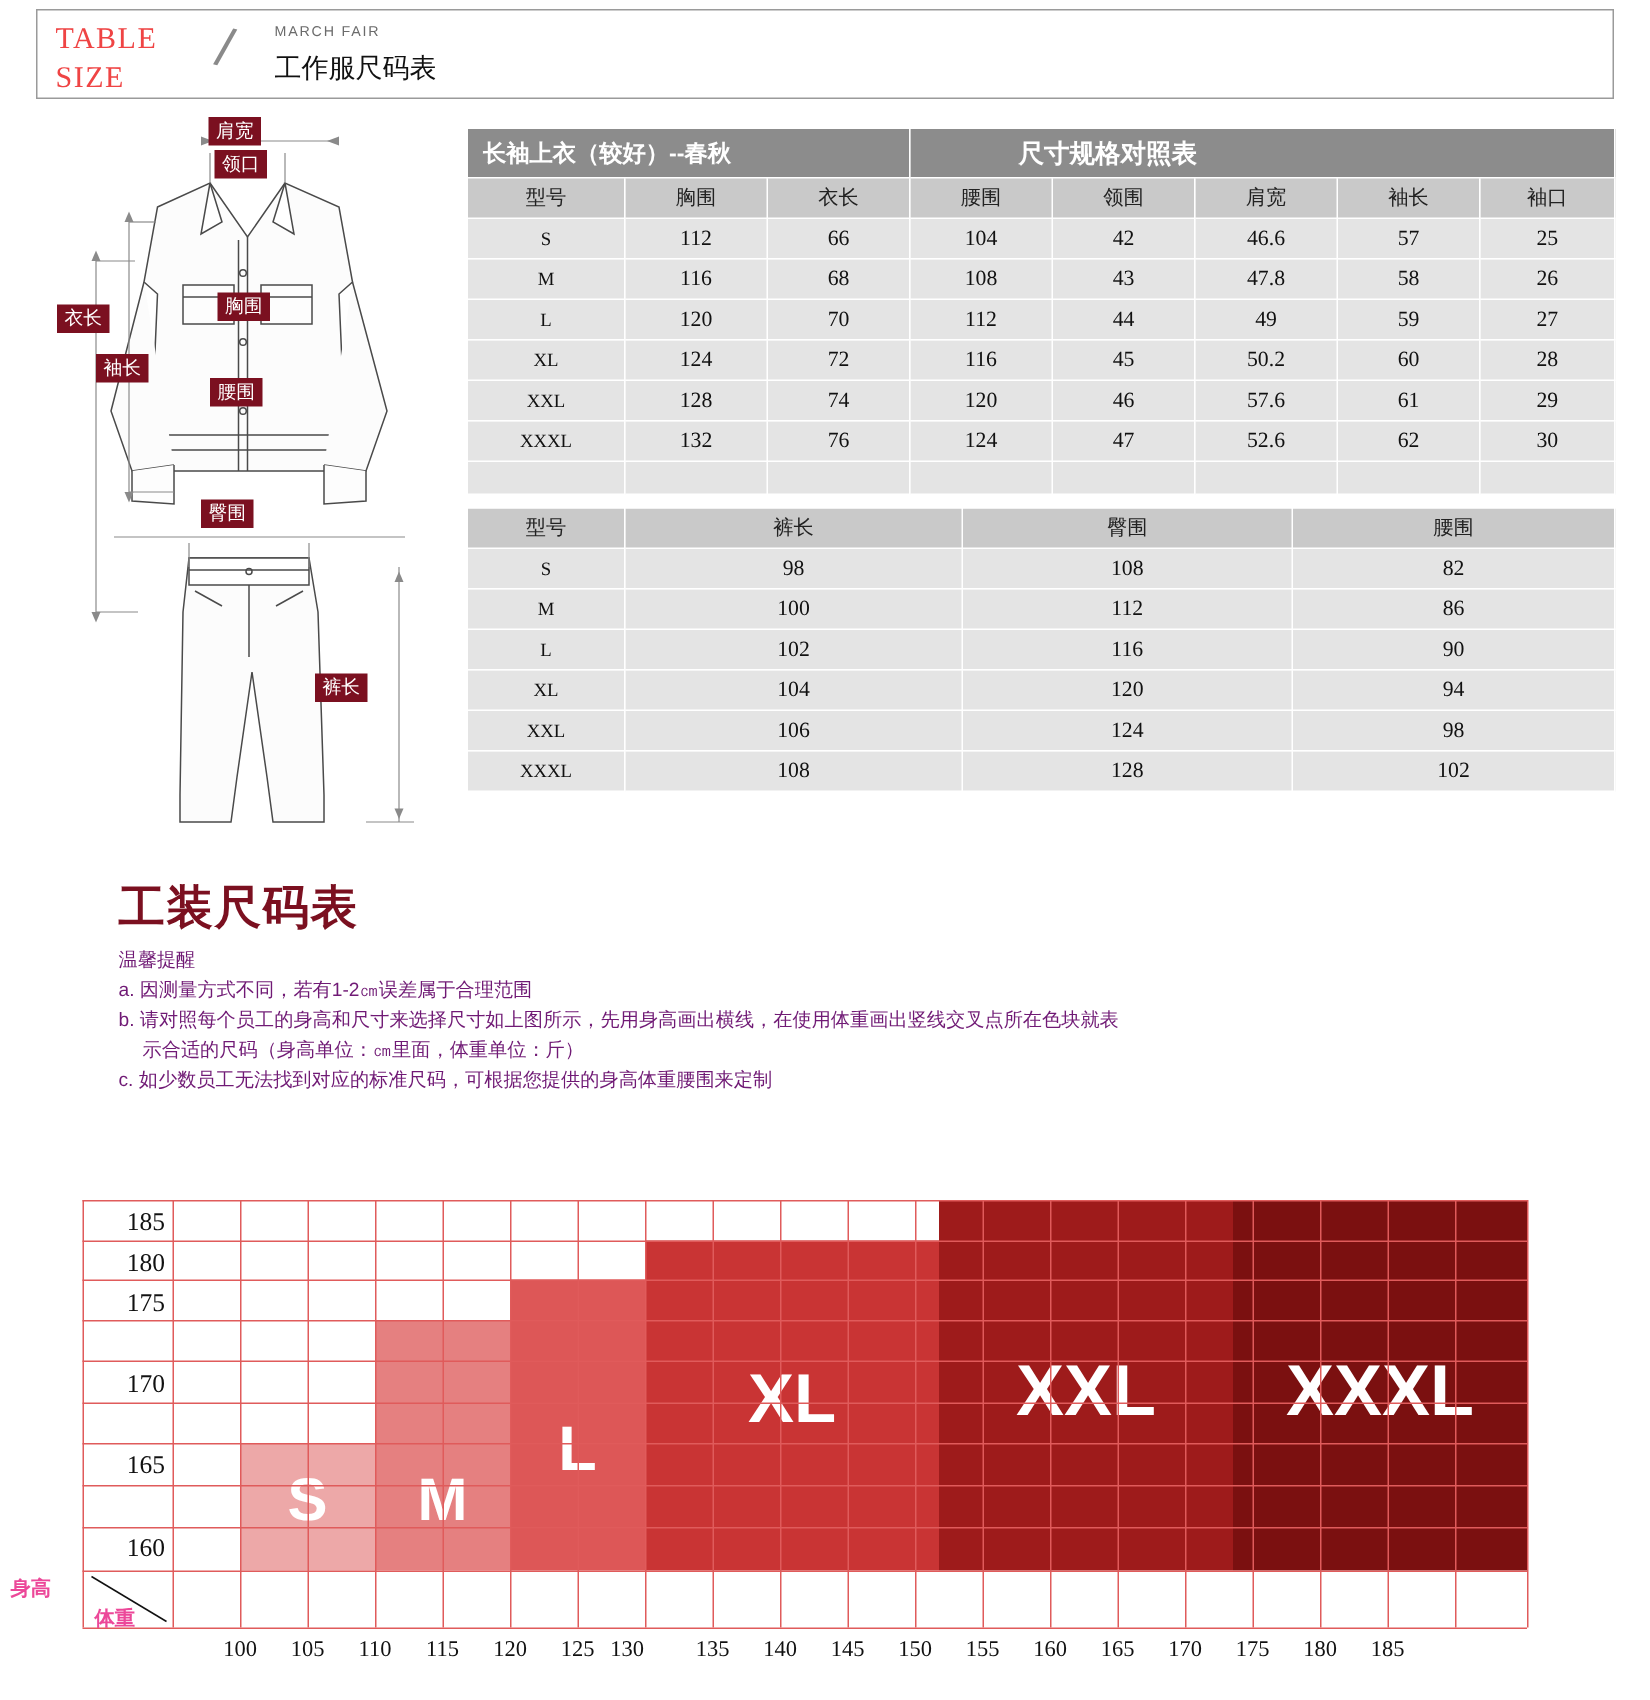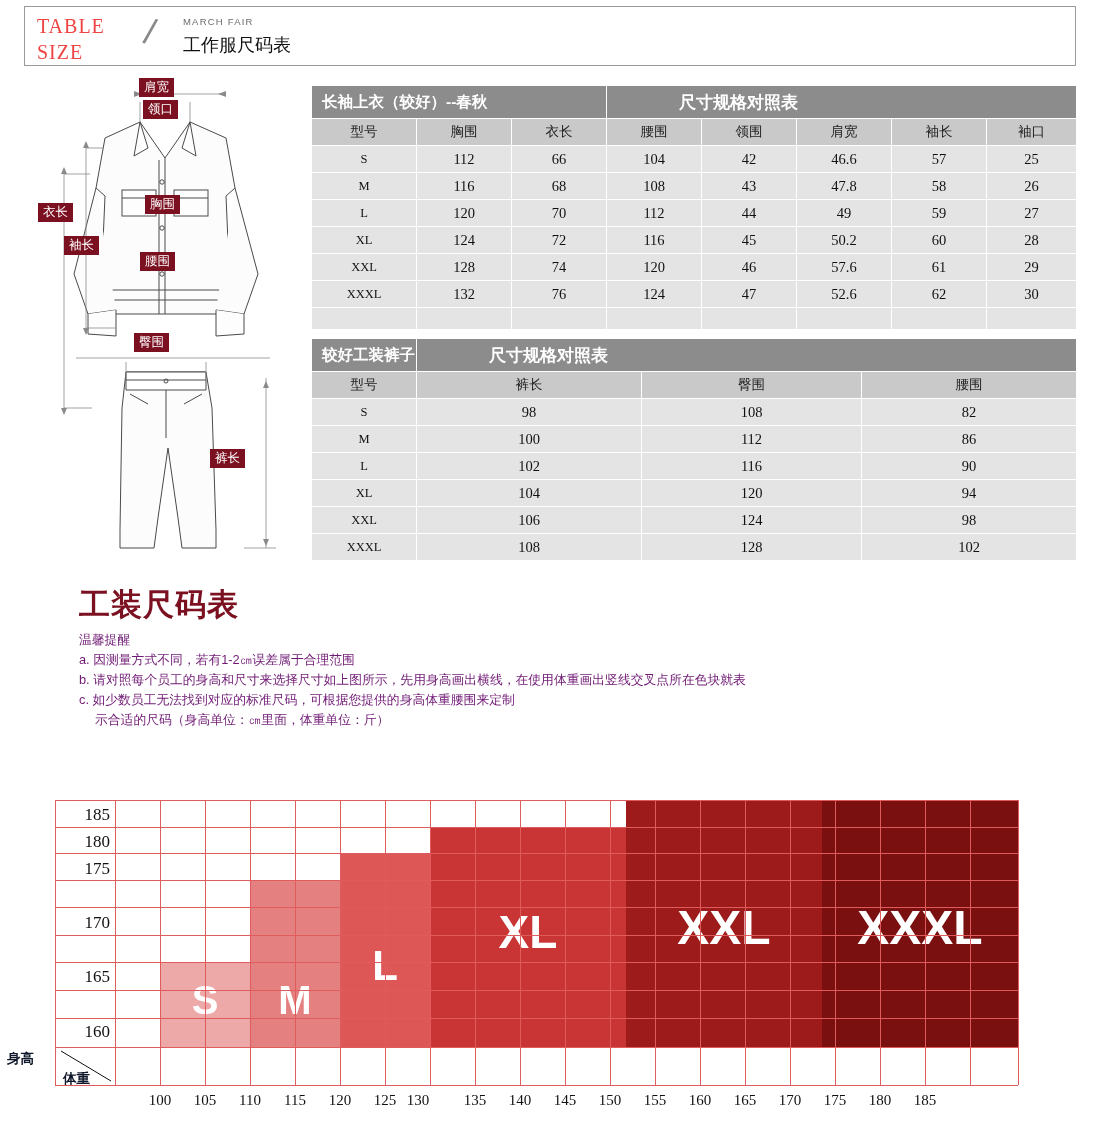--- a/index.html
+++ b/index.html
@@ -93,21 +93,21 @@
   }
   .ytick {
     position: absolute; right: 0; width: 60px; text-align: right;
     font-size: 17px; font-family: "Liberation Serif", serif; color: #111;
   }
   .xtick {
     position: absolute; text-align: center; font-size: 15px;
     font-family: "Liberation Serif", serif; color: #111;
   }
   .corner-h, .corner-w {
-    position: absolute; font-size: 13.5px; color: #0f172a; font-weight: bold;
+    position: absolute; font-size: 13.5px; color: #ec4899; font-weight: bold;
   }
   .gline-h { position: absolute; background: #e05b5b; height: 1px; }
   .gline-v { position: absolute; background: #e05b5b; width: 1px; }
   .diag { position: absolute; }
 </style>
 </head>
 <body>
 
 <div class="header">
   <div class="hdr-left">
@@ -301,24 +301,20 @@
   <div class="gap"></div>
 
   <table class="sz">
     <colgroup>
       <col style="width:105px">
         <col style="width:225px">
         <col style="width:220px">
         <col style="width:215px">
     </colgroup>
     <tbody>
-        <tr class="band">
-      <td>较好工装裤子</td>
-      <td colspan="3" class="mid">尺寸规格对照表</td>
-    </tr>
     <tr class="hrow">
       <td>型号</td>
       <td>裤长</td>
       <td>臀围</td>
       <td>腰围</td>
     </tr>
     <tr class="drow">
       <td class="model">S</td>
       <td>98</td>
       <td>108</td>
@@ -356,22 +352,22 @@
     </tr>
   </tbody>
     </table>
 </div>
 
 <div class="big-title">工装尺码表</div>
 <div class="notes">
   <p class="nt">温馨提醒</p>
   <p class="nt">a. 因测量方式不同，若有1-2㎝误差属于合理范围</p>
   <p class="nt">b. 请对照每个员工的身高和尺寸来选择尺寸如上图所示，先用身高画出横线，在使用体重画出竖线交叉点所在色块就表</p>
+  <p class="nt ind">示合适的尺码（身高单位：㎝里面，体重单位：斤）</p>
   <p class="nt">c. 如少数员工无法找到对应的标准尺码，可根据您提供的身高体重腰围来定制</p>
-  <p class="nt ind">示合适的尺码（身高单位：㎝里面，体重单位：斤）</p>
 </div>
 
 <div class="chart">
 
   <div class="grid-cell" style="left:105px; top:162px; width:90px; height:85px; background:#eda8a8;"></div>
   <div class="chart-label" style="left:105px; top:178px; width:90px; font-size:40px;">S</div>
 
   <div class="grid-cell" style="left:195px; top:80px; width:90px; height:167px; background:#e58080;"></div>
   <div class="chart-label" style="left:195px; top:178px; width:90px; font-size:40px;">M</div>
 

